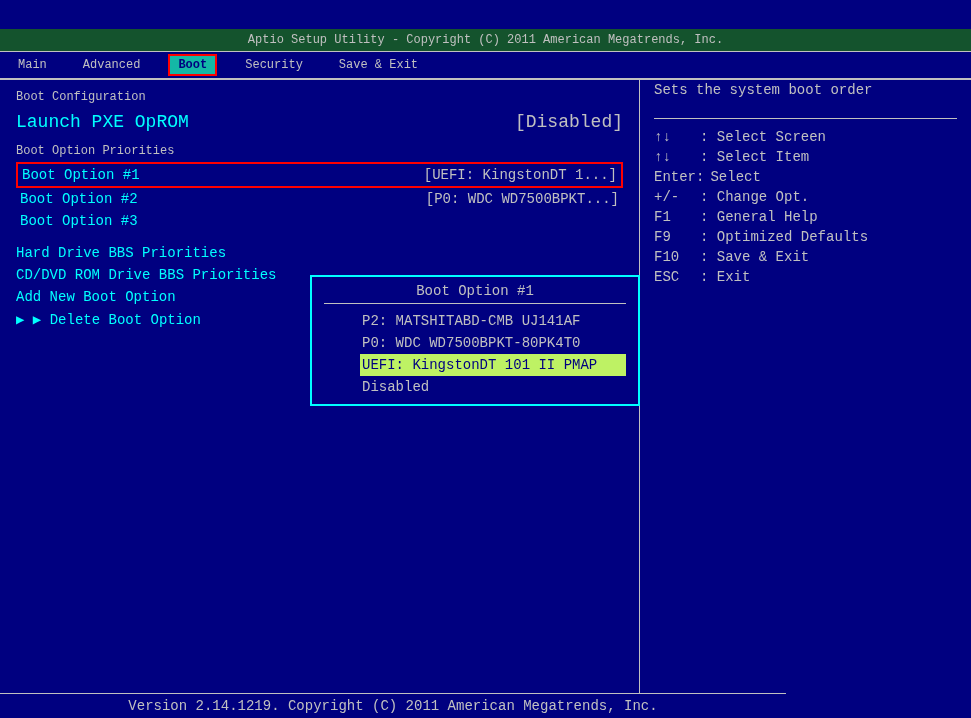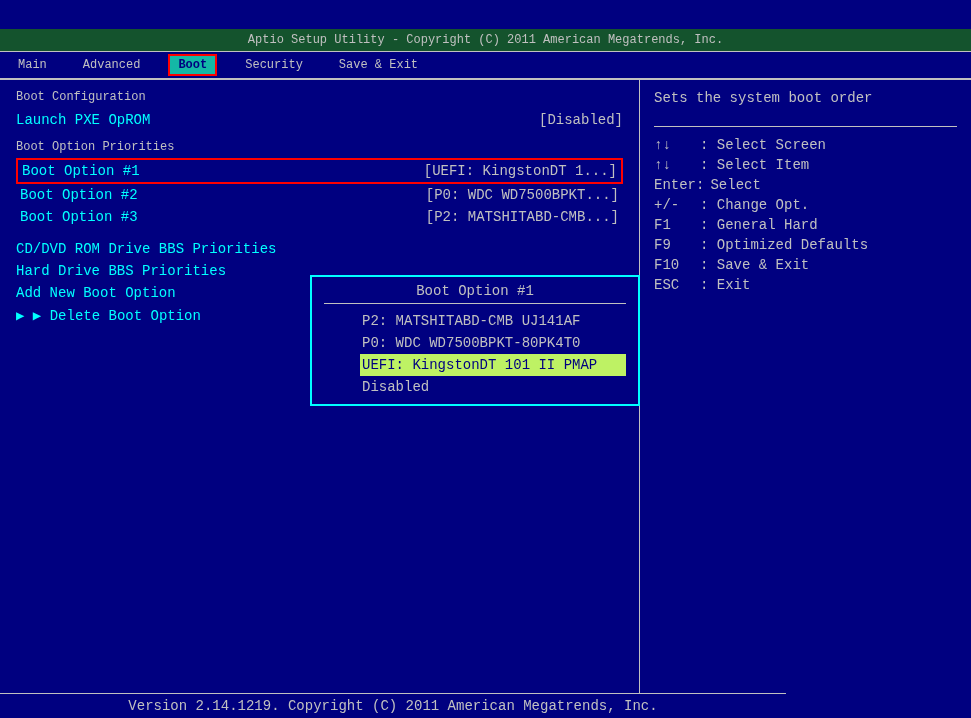--- a/index.html
+++ b/index.html
@@ -67,21 +67,21 @@
       color: #c0c0c0;
       margin-bottom: 6px;
       font-size: 12px;
     }
 
     .config-row {
       display: flex;
       justify-content: space-between;
       padding: 2px 0;
       color: #00ffff;
-      font-size: 14px;
+      font-size: 18px;
     }
 
     .config-row .label {
       color: #00ffff;
     }
 
     .config-row .value {
       color: #c0c0c0;
     }
 
@@ -160,21 +160,21 @@
     }
 
     .popup-option.highlighted {
       background: #bef264;
       color: #000080;
     }
 
     
     #right-panel {
       flex: 1;
-      padding: 10px 14px;
+      padding: 2px 14px;
       color: #c0c0c0;
       font-size: 14px;
     }
 
     #help-text {
       color: #c0c0c0;
       margin-bottom: 20px;
       font-size: 14px;
     }
 
@@ -248,29 +248,28 @@
     <div class="boot-option-row selected">
           <span class="label">Boot Option #1</span>
           <span class="value">[UEFI: KingstonDT 1...]</span>
         </div>
         <div class="boot-option-row">
           <span class="label">Boot Option #2</span>
           <span class="value">[P0: WDC WD7500BPKT...]</span>
         </div>
         <div class="boot-option-row">
           <span class="label">Boot Option #3</span>
-          <span class="value">[P2: MATSHITABD-CMB...]</span>
         </div>
       </div>
 
     <div class="divider"></div>
 
     <div id="menu-items-list">
-    <div class="menu-item">CD/DVD ROM Drive BBS Priorities</div>
-        <div class="menu-item">Hard Drive BBS Priorities</div>
+    <div class="menu-item">Hard Drive BBS Priorities</div>
+        <div class="menu-item">CD/DVD ROM Drive BBS Priorities</div>
         <div class="menu-item">Add New Boot Option</div>
         <div class="menu-item has-arrow">▶ Delete Boot Option</div>
       </div>
 
     <div id="dropdown-popup">
       <div class="popup-title">Boot Option #1</div>
       <div id="popup-options">
       <div class="popup-option">P2: MATSHITABD-CMB UJ141AF</div>
           <div class="popup-option">P0: WDC WD7500BPKT-80PK4T0</div>
           <div class="popup-option highlighted">UEFI: KingstonDT 101 II PMAP</div>
@@ -295,21 +294,21 @@
         <div class="key-row">
           <span class="key-label">Enter:</span>
           <span>Select</span>
         </div>
         <div class="key-row">
           <span class="key-label">+/-</span>
           <span>: Change Opt.</span>
         </div>
         <div class="key-row">
           <span class="key-label">F1</span>
-          <span>: General Hard</span>
+          <span>: General Help</span>
         </div>
         <div class="key-row">
           <span class="key-label">F9</span>
           <span>: Optimized Defaults</span>
         </div>
         <div class="key-row">
           <span class="key-label">F10</span>
           <span>: Save &amp; Exit</span>
         </div>
         <div class="key-row">

